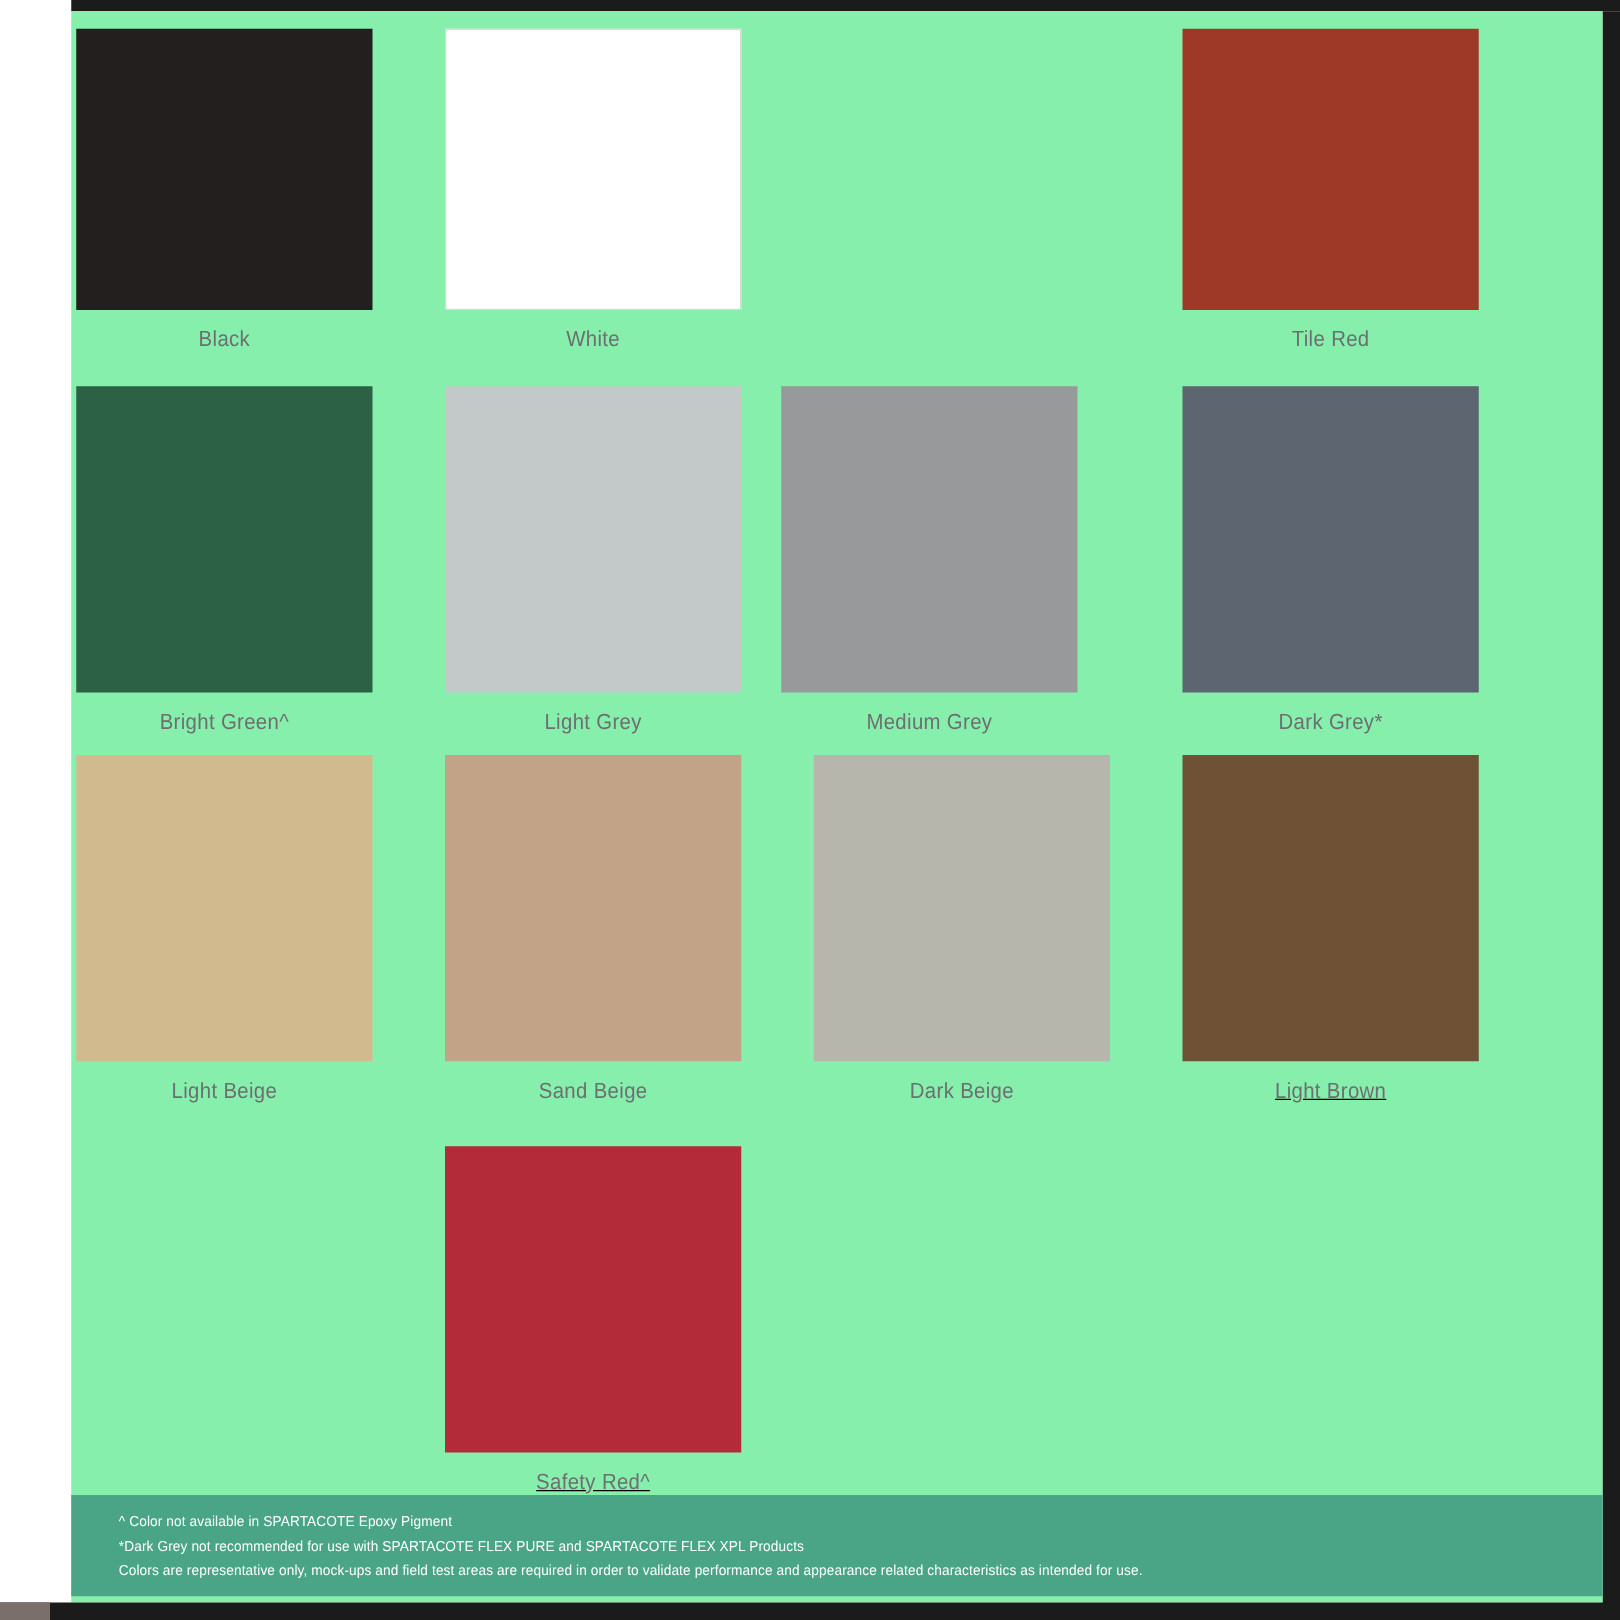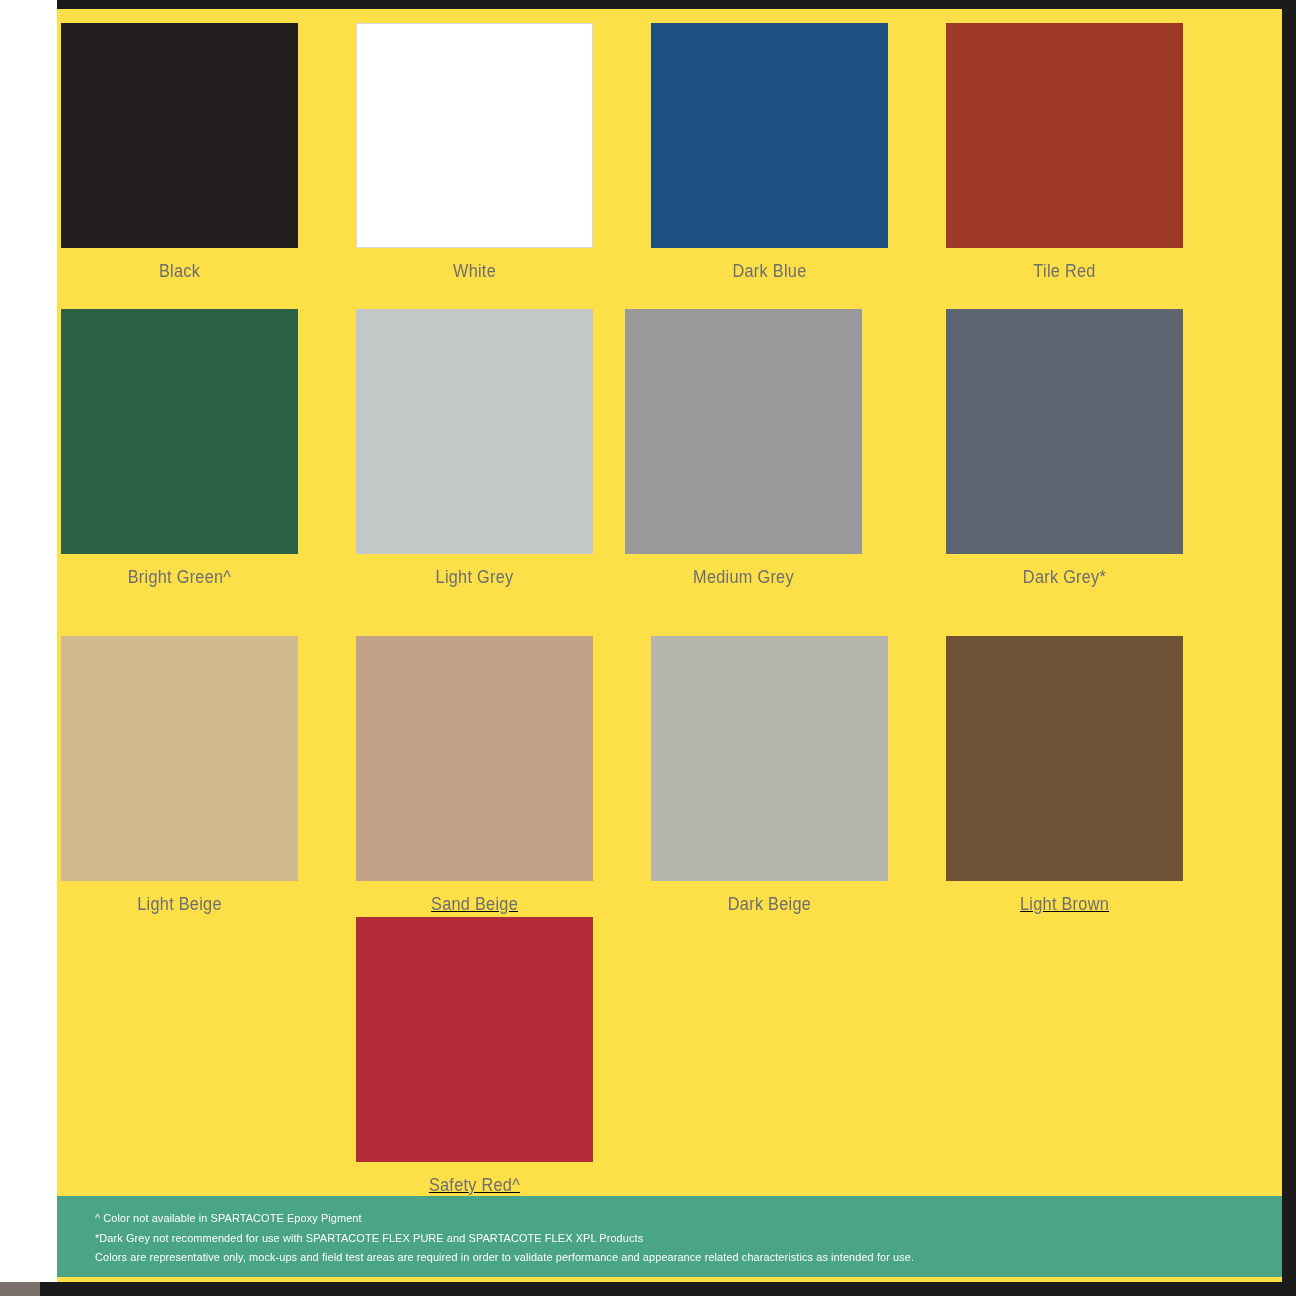--- a/index.html
+++ b/index.html
@@ -52,21 +52,21 @@
     width: 40px; height: 14px;
     background: #7a6f6a;
   }
 
   .canvas {
     position: absolute;
     top: 9px;
     left: 57px;
     width: 1225px;
     height: 1273px;
-    background: #fde047;
+    background: #86efac;
   }
 
   
   .grid {
     position: absolute;
     top: 0;
     left: 0;
     width: 1225px;
   }
   .row {
@@ -136,24 +136,20 @@
     <div class="grid" id="swatch-grid">
         <div class="row" style="height: 273px; position: absolute; top: 14px; left: 0px;">
           <div class="cell" style="left: 0px; top: 0px;">
             <div class="swatch" style="height: 225px; background: rgb(35, 31, 31);"></div>
             <span class="label">Black</span>
           </div>
           <div class="cell" style="left: 295px; top: 0px;">
             <div class="swatch bordered" style="height: 225px; background: rgb(255, 255, 255);"></div>
             <span class="label">White</span>
           </div>
-          <div class="cell" style="left: 590px; top: 0px;">
-            <div class="swatch" style="height: 225px; background: rgb(31, 78, 129);"></div>
-            <span class="label">Dark Blue</span>
-          </div>
           <div class="cell" style="left: 885px; top: 0px;">
             <div class="swatch" style="height: 225px; background: rgb(158, 56, 39);"></div>
             <span class="label">Tile Red</span>
           </div>
         </div>
         <div class="row" style="height: 293px; position: absolute; top: 300px; left: 0px;">
           <div class="cell" style="left: 0px; top: 0px; text-align: center;">
             <div class="swatch" style="height: 245px; background: rgb(45, 97, 69);"></div>
             <span class="label">Bright Green^</span>
           </div>
@@ -163,26 +159,26 @@
           </div>
           <div class="cell" style="left: 564px; top: 0px;">
             <div class="swatch" style="height: 245px; background: rgb(151, 153, 155);"></div>
             <span class="label">Medium Grey</span>
           </div>
           <div class="cell" style="left: 885px; top: 0px;">
             <div class="swatch" style="height: 245px; background: rgb(92, 101, 112);"></div>
             <span class="label">Dark Grey*</span>
           </div>
         </div>
-        <div class="row" style="height: 293px; position: absolute; top: 595px; left: 0px; margin-top: 32px;">
+        <div class="row" style="height: 293px; position: absolute; top: 595px; left: 0px;">
           <div class="cell" style="left: 0px; top: 0px;">
             <div class="swatch" style="height: 245px; background: rgb(209, 187, 142);"></div>
             <span class="label">Light Beige</span>
           </div>
-          <div class="cell" style="left: 295px; top: 0px; text-decoration: underline;">
+          <div class="cell" style="left: 295px; top: 0px;">
             <div class="swatch" style="height: 245px; background: rgb(195, 163, 135);"></div>
             <span class="label">Sand Beige</span>
           </div>
           <div class="cell" style="left: 590px; top: 0px;">
             <div class="swatch" style="height: 245px; background: rgb(182, 182, 172);"></div>
             <span class="label">Dark Beige</span>
           </div>
           <div class="cell" style="left: 885px; top: 0px; text-decoration: underline;">
             <div class="swatch" style="height: 245px; background: rgb(111, 81, 53);"></div>
             <span class="label">Light Brown</span>

